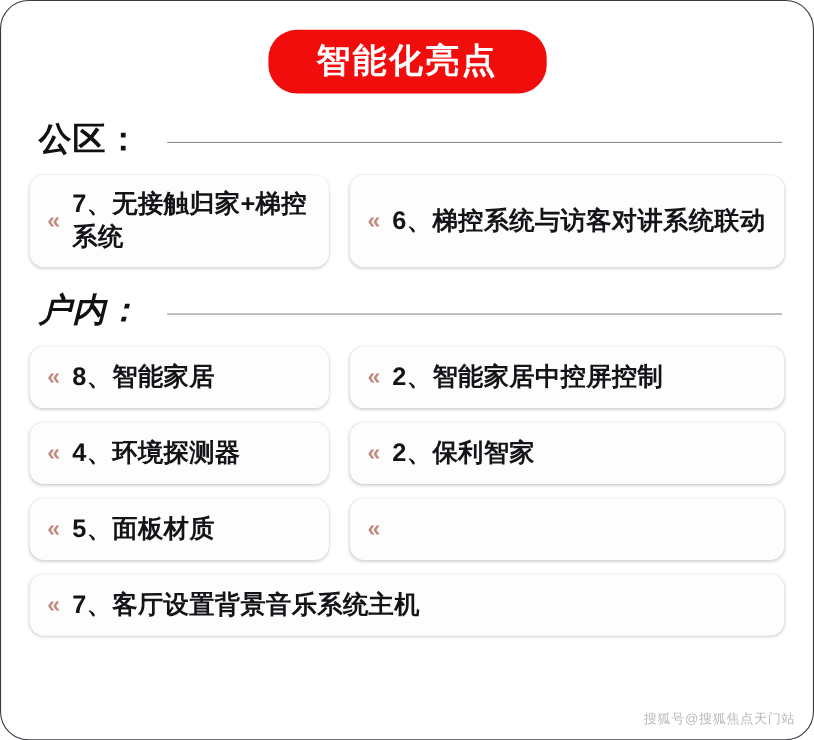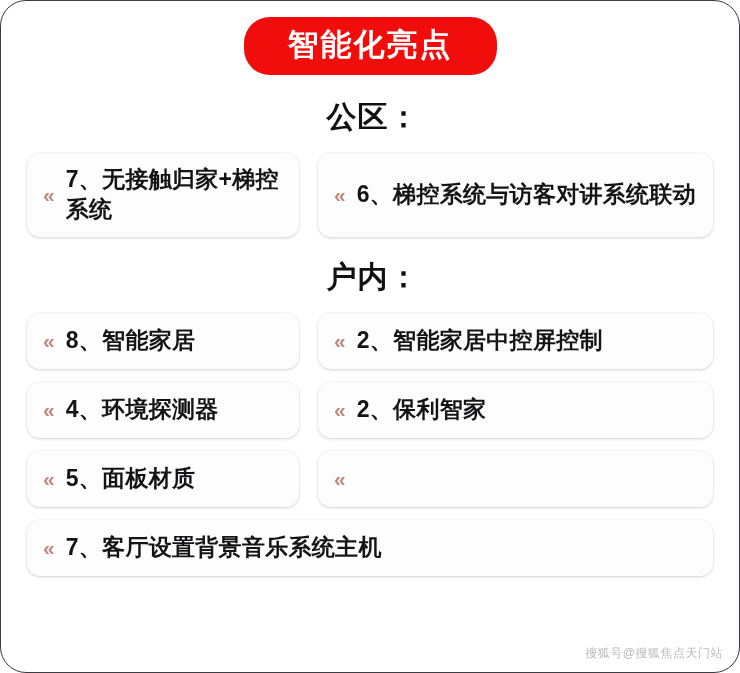--- a/index.html
+++ b/index.html
@@ -18,43 +18,42 @@
     background: #ffffff;
     border: 1px solid #3b3b42;
     border-radius: 26px;
     overflow: hidden;
   }
 
   
   .title-wrap {
     display: flex;
     justify-content: center;
-    padding-top: 16px;
+    padding-top: 26px;
   }
   .title-badge {
     background: #F20D0D;
     color: #ffffff;
     border-radius: 26px;
     padding: 11px 44px 13px 44px;
     font-size: 31px;
     font-weight: bold;
     letter-spacing: 2px;
     line-height: 1.1;
     white-space: nowrap;
   }
 
   
   .section-head {
     display: flex;
     align-items: center;
     margin: 0 28px 0 34px;
-    flex-direction: column;
   }
   .section-head.first { margin-top: 24px; }
-  .section-head.second { margin-top: 22px; }
+  .section-head.second { margin-top: 22px; font-style: italic; }
   .section-title {
     font-size: 30px;
     font-weight: bold;
     color: #111114;
     letter-spacing: 1px;
     white-space: nowrap;
     line-height: 1.2;
   }
   .section-rule {
     flex: 1;

